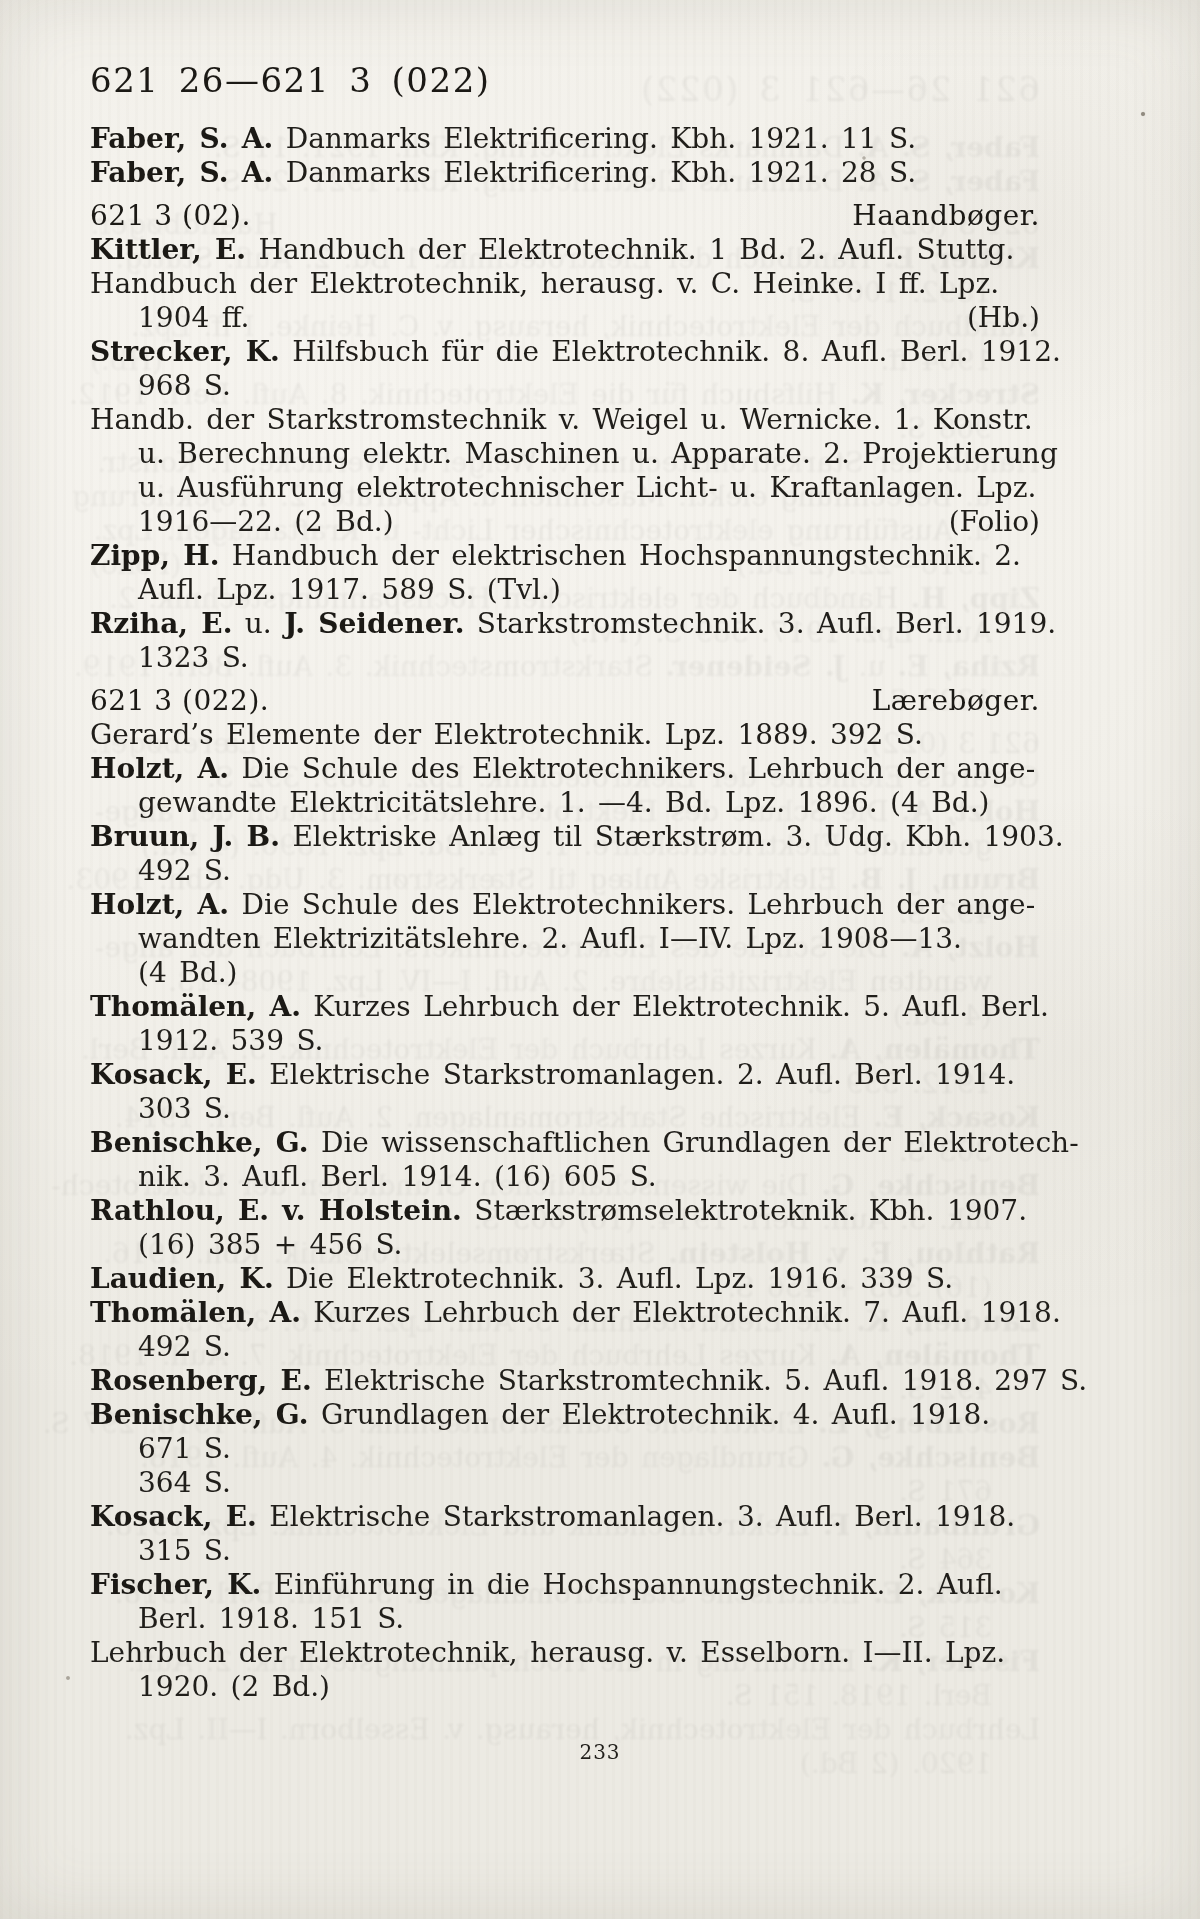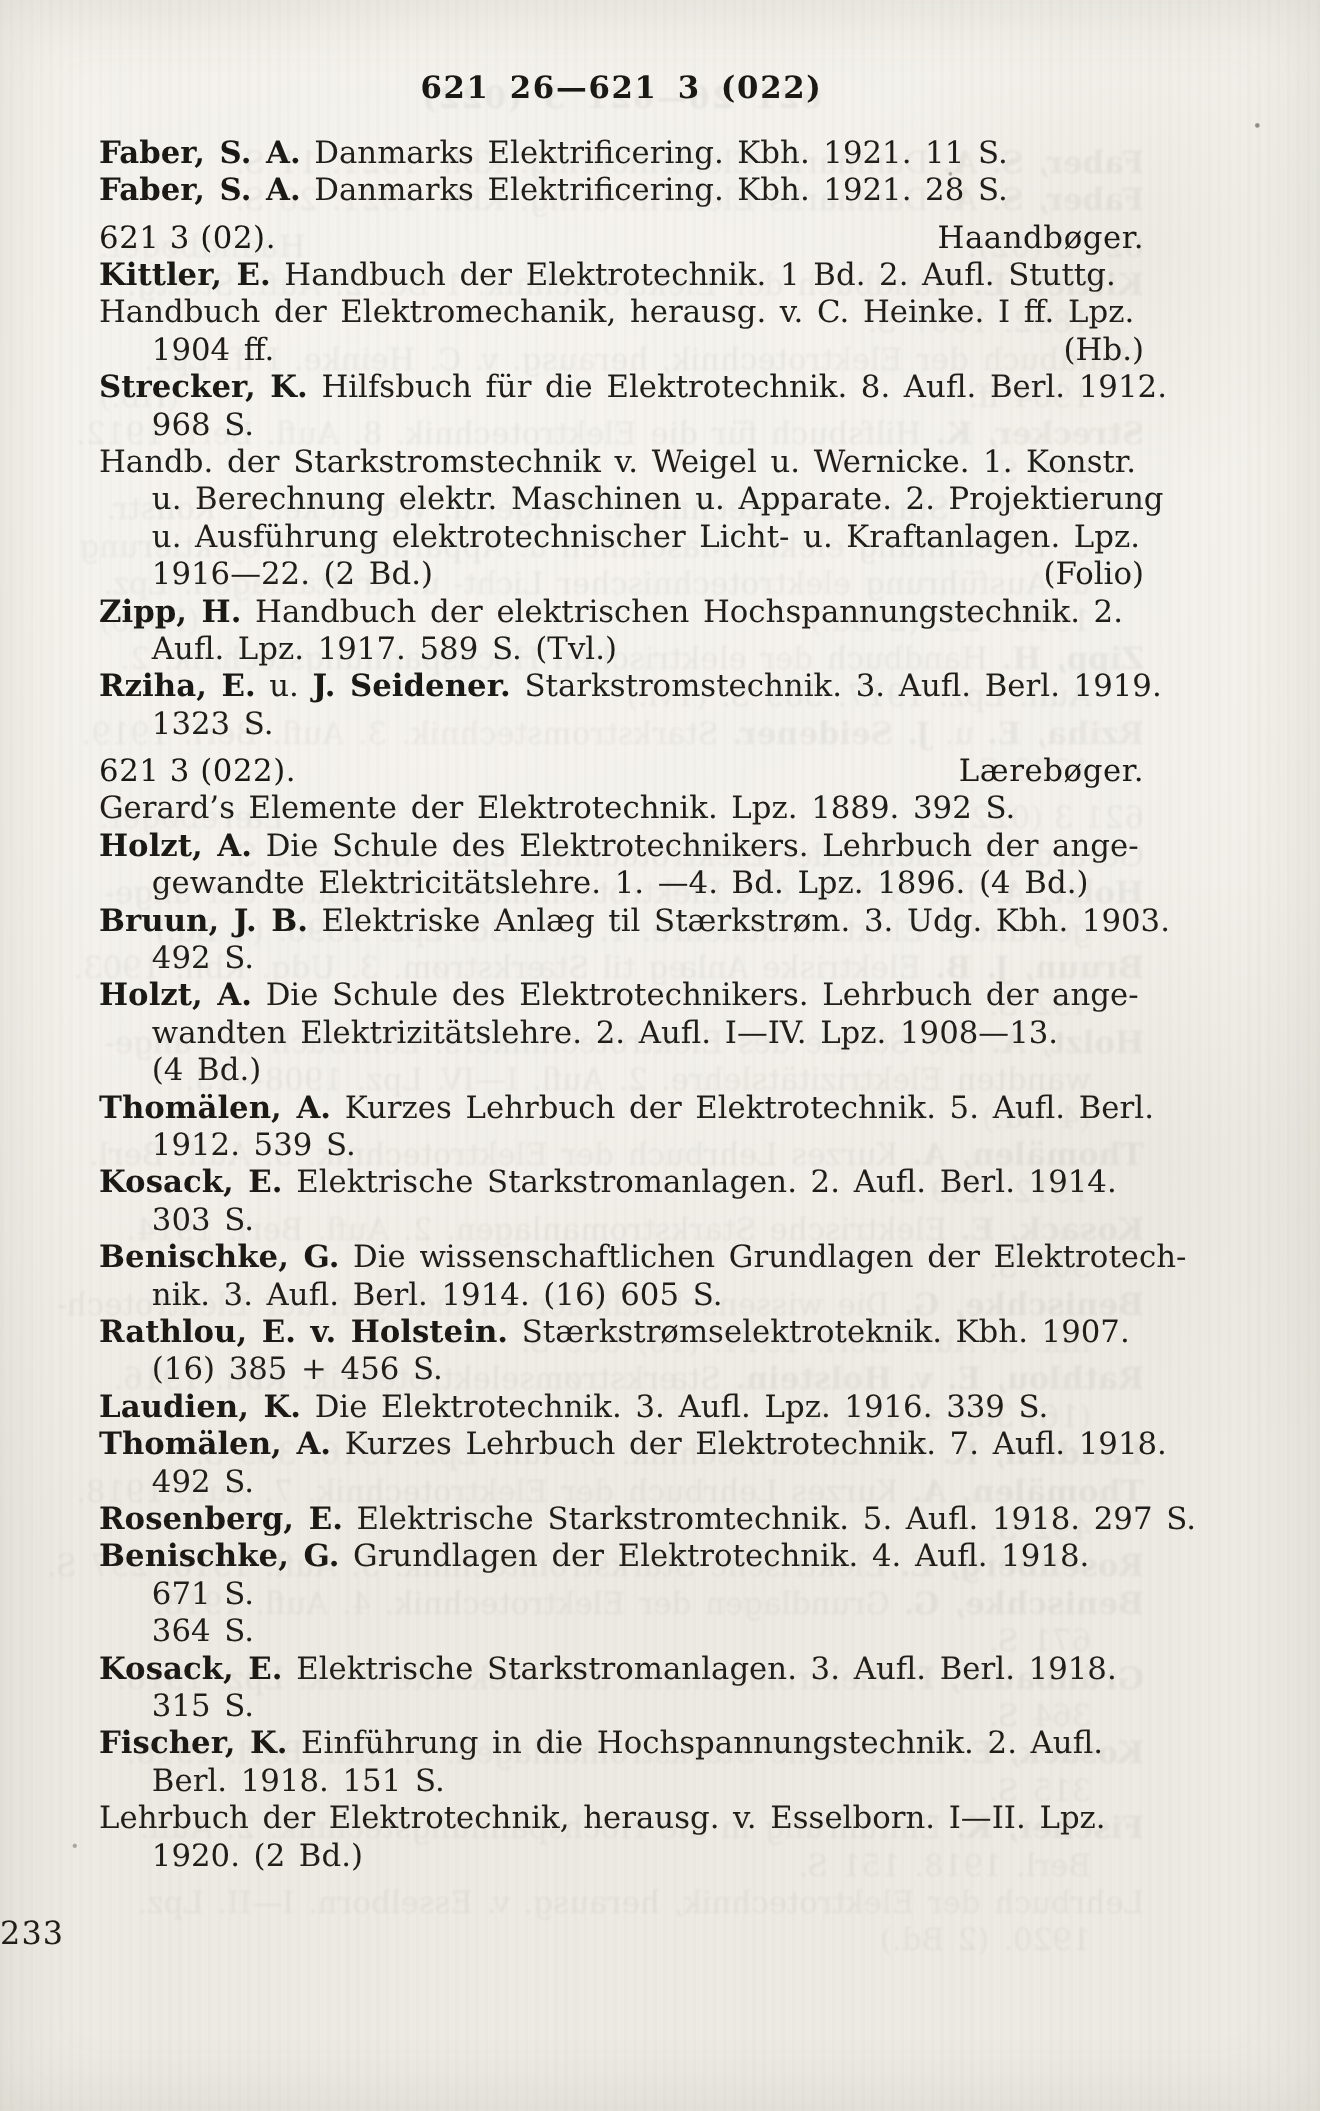--- a/index.html
+++ b/index.html
@@ -46,23 +46,23 @@
   
   .ghost {
     transform: scaleX(-1) translateY(9px);
     opacity: 0.05;
     filter: blur(1.1px);
     pointer-events: none;
     z-index: 0;
   }
   .content { z-index: 1; }
   .page-header {
-    text-align: center;
-    font-weight: bold;
-    font-size: 28px;
+    text-align: left;
+    font-weight: normal;
+    font-size: 34px;
     line-height: 48px;
     letter-spacing: 1.5px;
     word-spacing: 7px;
     margin-bottom: 18px;
     color: #1b1915;
   }
   .section-heading {
     display: flex;
     justify-content: space-between;
     font-weight: normal;
@@ -80,22 +80,22 @@
     display: flex;
     justify-content: space-between;
     white-space: nowrap;
   }
   .author { font-weight: bold; color: #1b1915; }
   .page-number {
     position: absolute;
     top: 1740px;
     left: 0;
     width: 100%;
-    text-align: left;
-    font-size: 29px;
+    text-align: center;
+    font-size: 20px;
     letter-spacing: 1px;
     z-index: 1;
   }
 </style>
 </head>
 <body>
 
 <div class="page">
   <div class="ghost" id="ghost" aria-hidden="true">
     <div class="page-header">621 26—621 3 (022)</div>
@@ -229,21 +229,21 @@
         </div>
         <div class="section">
           <div class="section-heading">
             <span class="heading-left">621 3 (02).</span>
             <span class="heading-right">Haandbøger.</span>
           </div>
           <div class="entry">
             <div class="line"><span class="line-text"><b class="author">Kittler, E.</b><span class="t"> Handbuch der Elektrotechnik.  1 Bd.  2.  Aufl.  Stuttg.</span></span></div>
           </div>
           <div class="entry">
-            <div class="line"><span class="line-text"><span class="t">Handbuch  der  Elektromechanik,  herausg.  v.  C.  Heinke.  I ff.  Lpz.</span></span></div>
+            <div class="line"><span class="line-text"><span class="t">Handbuch  der  Elektrotechnik,  herausg.  v.  C.  Heinke.  I ff.  Lpz.</span></span></div>
             <div class="line cont noteline">
               <span class="line-text"><span class="t">1904 ff.</span></span>
               <span class="right-note">(Hb.)</span>
             </div>
           </div>
           <div class="entry">
             <div class="line"><span class="line-text"><b class="author">Strecker, K.</b><span class="t"> Hilfsbuch für die Elektrotechnik.  8. Aufl.  Berl. 1912.</span></span></div>
             <div class="line cont"><span class="line-text"><span class="t">968 S.</span></span></div>
           </div>
           <div class="entry">

